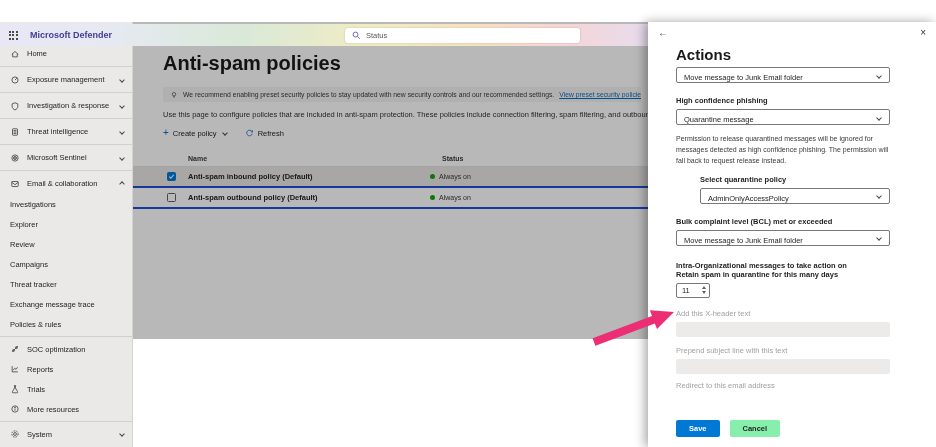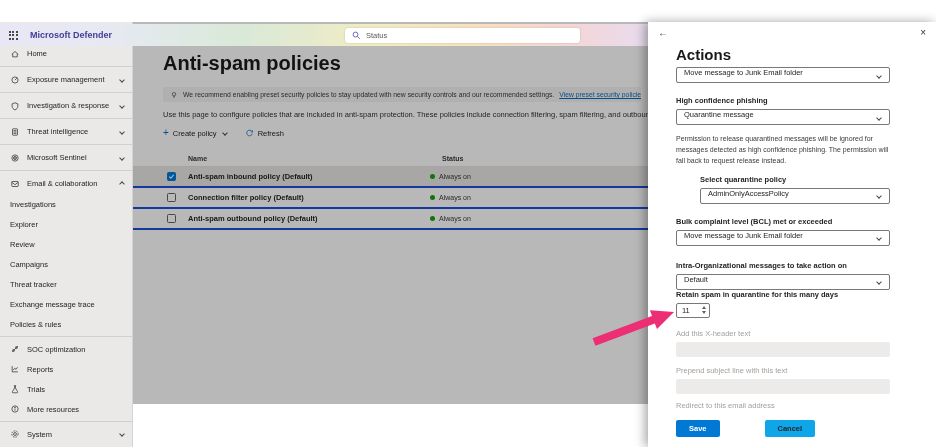--- a/index.html
+++ b/index.html
@@ -37,21 +37,21 @@
   .nicon svg { width:10px; height:10px; stroke:#3b3a39; fill:none; stroke-width:1.1; }
   .nlabel { font-size:7.5px; color:#242424; white-space:nowrap; }
   .nav-chev { margin-left:auto; }
   .chev { width:4px; height:4px; border-right:1px solid #484644; border-bottom:1px solid #484644; display:inline-block; }
   .chev.down { transform:rotate(45deg); }
   .chev.up { transform:rotate(-135deg); }
   .nav-sub { padding-left:10px; height:20px; display:flex; align-items:center; font-size:7.5px; color:#242424; cursor:pointer; white-space:nowrap; }
   .nav-divider { height:1px; background:#d2d0cf; margin:2px 0; }
 
   
-  .main { position:absolute; top:22px; left:133px; width:515px; height:382px; background:#fdfdfd; overflow:hidden; }
+  .main { position:absolute; top:22px; left:133px; width:515px; height:317px; background:#fdfdfd; overflow:hidden; }
   .main-inner { padding:7px 0 0 30px; }
   .breadcrumb { display:flex; gap:4px; align-items:center; font-size:7px; color:#4a4a4a; }
   .crumb { cursor:pointer; white-space:nowrap; }
   .crumb-sep { color:#6a6a6a; }
   .page-title { margin-top:16px; font-size:20px; font-weight:700; color:#1b1a19; }
   .banner { margin-top:12px; width:478px; height:15px; background:#f3f2f1; display:flex; align-items:center; gap:5px; padding:0 7px; overflow:hidden; }
   .banner svg { width:8px; height:8px; stroke:#3b3a39; fill:none; stroke-width:1.1; flex:none; }
   .banner-text { font-size:6.8px; color:#3b3a39; white-space:nowrap; }
   .banner-link { font-size:6.8px; color:#0f6cbd; text-decoration:underline; white-space:nowrap; cursor:pointer; }
   .desc { margin-top:8px; width:485px; font-size:7.5px; color:#323130; white-space:nowrap; overflow:hidden; }
@@ -80,38 +80,38 @@
   
   .panel { position:absolute; top:22px; left:648px; width:288px; height:425px; background:#fff; z-index:20;
     box-shadow:-3px 0 10px rgba(0,0,0,.35); }
   .panel-topbar { height:22px; display:flex; align-items:center; justify-content:space-between; padding:0 10px; }
   .pt-ico { font-size:10px; color:#323130; cursor:pointer; line-height:1; }
   .panel-body { padding:0 46px 0 28px; position:relative; }
   .panel-title { font-size:15px; font-weight:700; color:#1b1a19; margin-top:2px; }
   .flabel { display:block; font-size:7.5px; font-weight:700; color:#242424; margin-top:13px; }
   .flabel.dis { color:#a3a19f; font-weight:400; }
   .dd { margin-top:4px; height:16px; border:1px solid #7a7874; border-radius:2px; background:#fff;
-    display:flex; align-items:flex-start; padding:0 7px; position:relative; cursor:pointer; }
+    display:flex; align-items:flex-end; padding:0 7px; position:relative; cursor:pointer; }
   .dd-val { font-size:7.5px; color:#242424; white-space:nowrap; overflow:hidden; }
   .dd .chev { position:absolute; right:8px; top:5.5px; }
   .note { margin-top:9px; font-size:7px; line-height:1.55; color:#3b3a39; }
   .indent { margin-left:24px; }
   .numwrap { margin-top:4px; width:34px; height:15px; border:1px solid #7a7874; border-radius:2px;
     display:flex; align-items:center; cursor:text; }
   .numval { font-size:7.5px; padding-left:5px; flex:1; }
   .spin { width:10px; height:100%; display:flex; flex-direction:column; align-items:center; justify-content:center; gap:2px; cursor:pointer; }
   .spin .up { width:0; height:0; border-left:2.5px solid transparent; border-right:2.5px solid transparent; border-bottom:3px solid #605e5c; }
   .spin .dn { width:0; height:0; border-left:2.5px solid transparent; border-right:2.5px solid transparent; border-top:3px solid #605e5c; }
   .input-dis { margin-top:4px; height:15px; background:#edebe9; border-radius:2px; }
   .mt11 { margin-top:11px; } .mt9 { margin-top:9px; } .mt7 { margin-top:7px; }
   .panel-footer { position:absolute; left:0; right:0; bottom:0; height:34px; background:#fff; z-index:3;
     display:flex; align-items:flex-start; gap:10px; padding:7px 0 0 28px; }
   .btn { font-family:inherit; font-size:7.5px; font-weight:700; height:17px; padding:0 13px; border-radius:2px; border:none; cursor:pointer; }
   .btn.primary { background:#0078d4; color:#fff; }
-  .btn.secondary { background:#0ea5e9; color:#242424;margin-left:35px; }
+  .btn.secondary { background:#86efac; color:#242424; }
 
   
   .arrow-svg { position:absolute; top:0; left:0; width:936px; height:447px; z-index:40; pointer-events:none; }
 </style>
 </head>
 <body>
 
 <div class="app">
 
   <header class="topbar">
@@ -352,28 +352,20 @@
                 <polyline points="1.5,4.2 3.2,6 6.5,2" fill="none" stroke="#fff" stroke-width="1.3"></polyline>
               </svg>
           </span>
           <span class="rname">Anti-spam inbound policy (Default)</span>
           <span class="rstatus">
             <i class="dot"></i>
             <span>Always on</span>
           </span>
         </div>
 
-        <div class="trow">
-          <span class="cb"></span>
-          <span class="rname">Connection filter policy (Default)</span>
-          <span class="rstatus">
-            <i class="dot"></i>
-            <span>Always on</span>
-          </span>
-        </div>
 
         <div class="trow">
           <span class="cb"></span>
           <span class="rname">Anti-spam outbound policy (Default)</span>
           <span class="rstatus">
             <i class="dot"></i>
             <span>Always on</span>
           </span>
         </div>
       </div>
@@ -410,24 +402,20 @@
         </div>
       </div>
 
       <label class="flabel">Bulk complaint level (BCL) met or exceeded</label>
       <div class="dd">
         <span class="dd-val">Move message to Junk Email folder</span>
         <span class="chev down"></span>
       </div>
 
       <label class="flabel" style="margin-top:15px">Intra-Organizational messages to take action on</label>
-      <div class="dd">
-        <span class="dd-val">Default</span>
-        <span class="chev down"></span>
-      </div>
 
       <label class="flabel" style="margin-top:0">Retain spam in quarantine for this many days</label>
       <div class="numwrap">
         <span class="numval">11</span>
         <span class="spin">
             <i class="up"></i>
             <i class="dn"></i>
           </span>
       </div>
 

